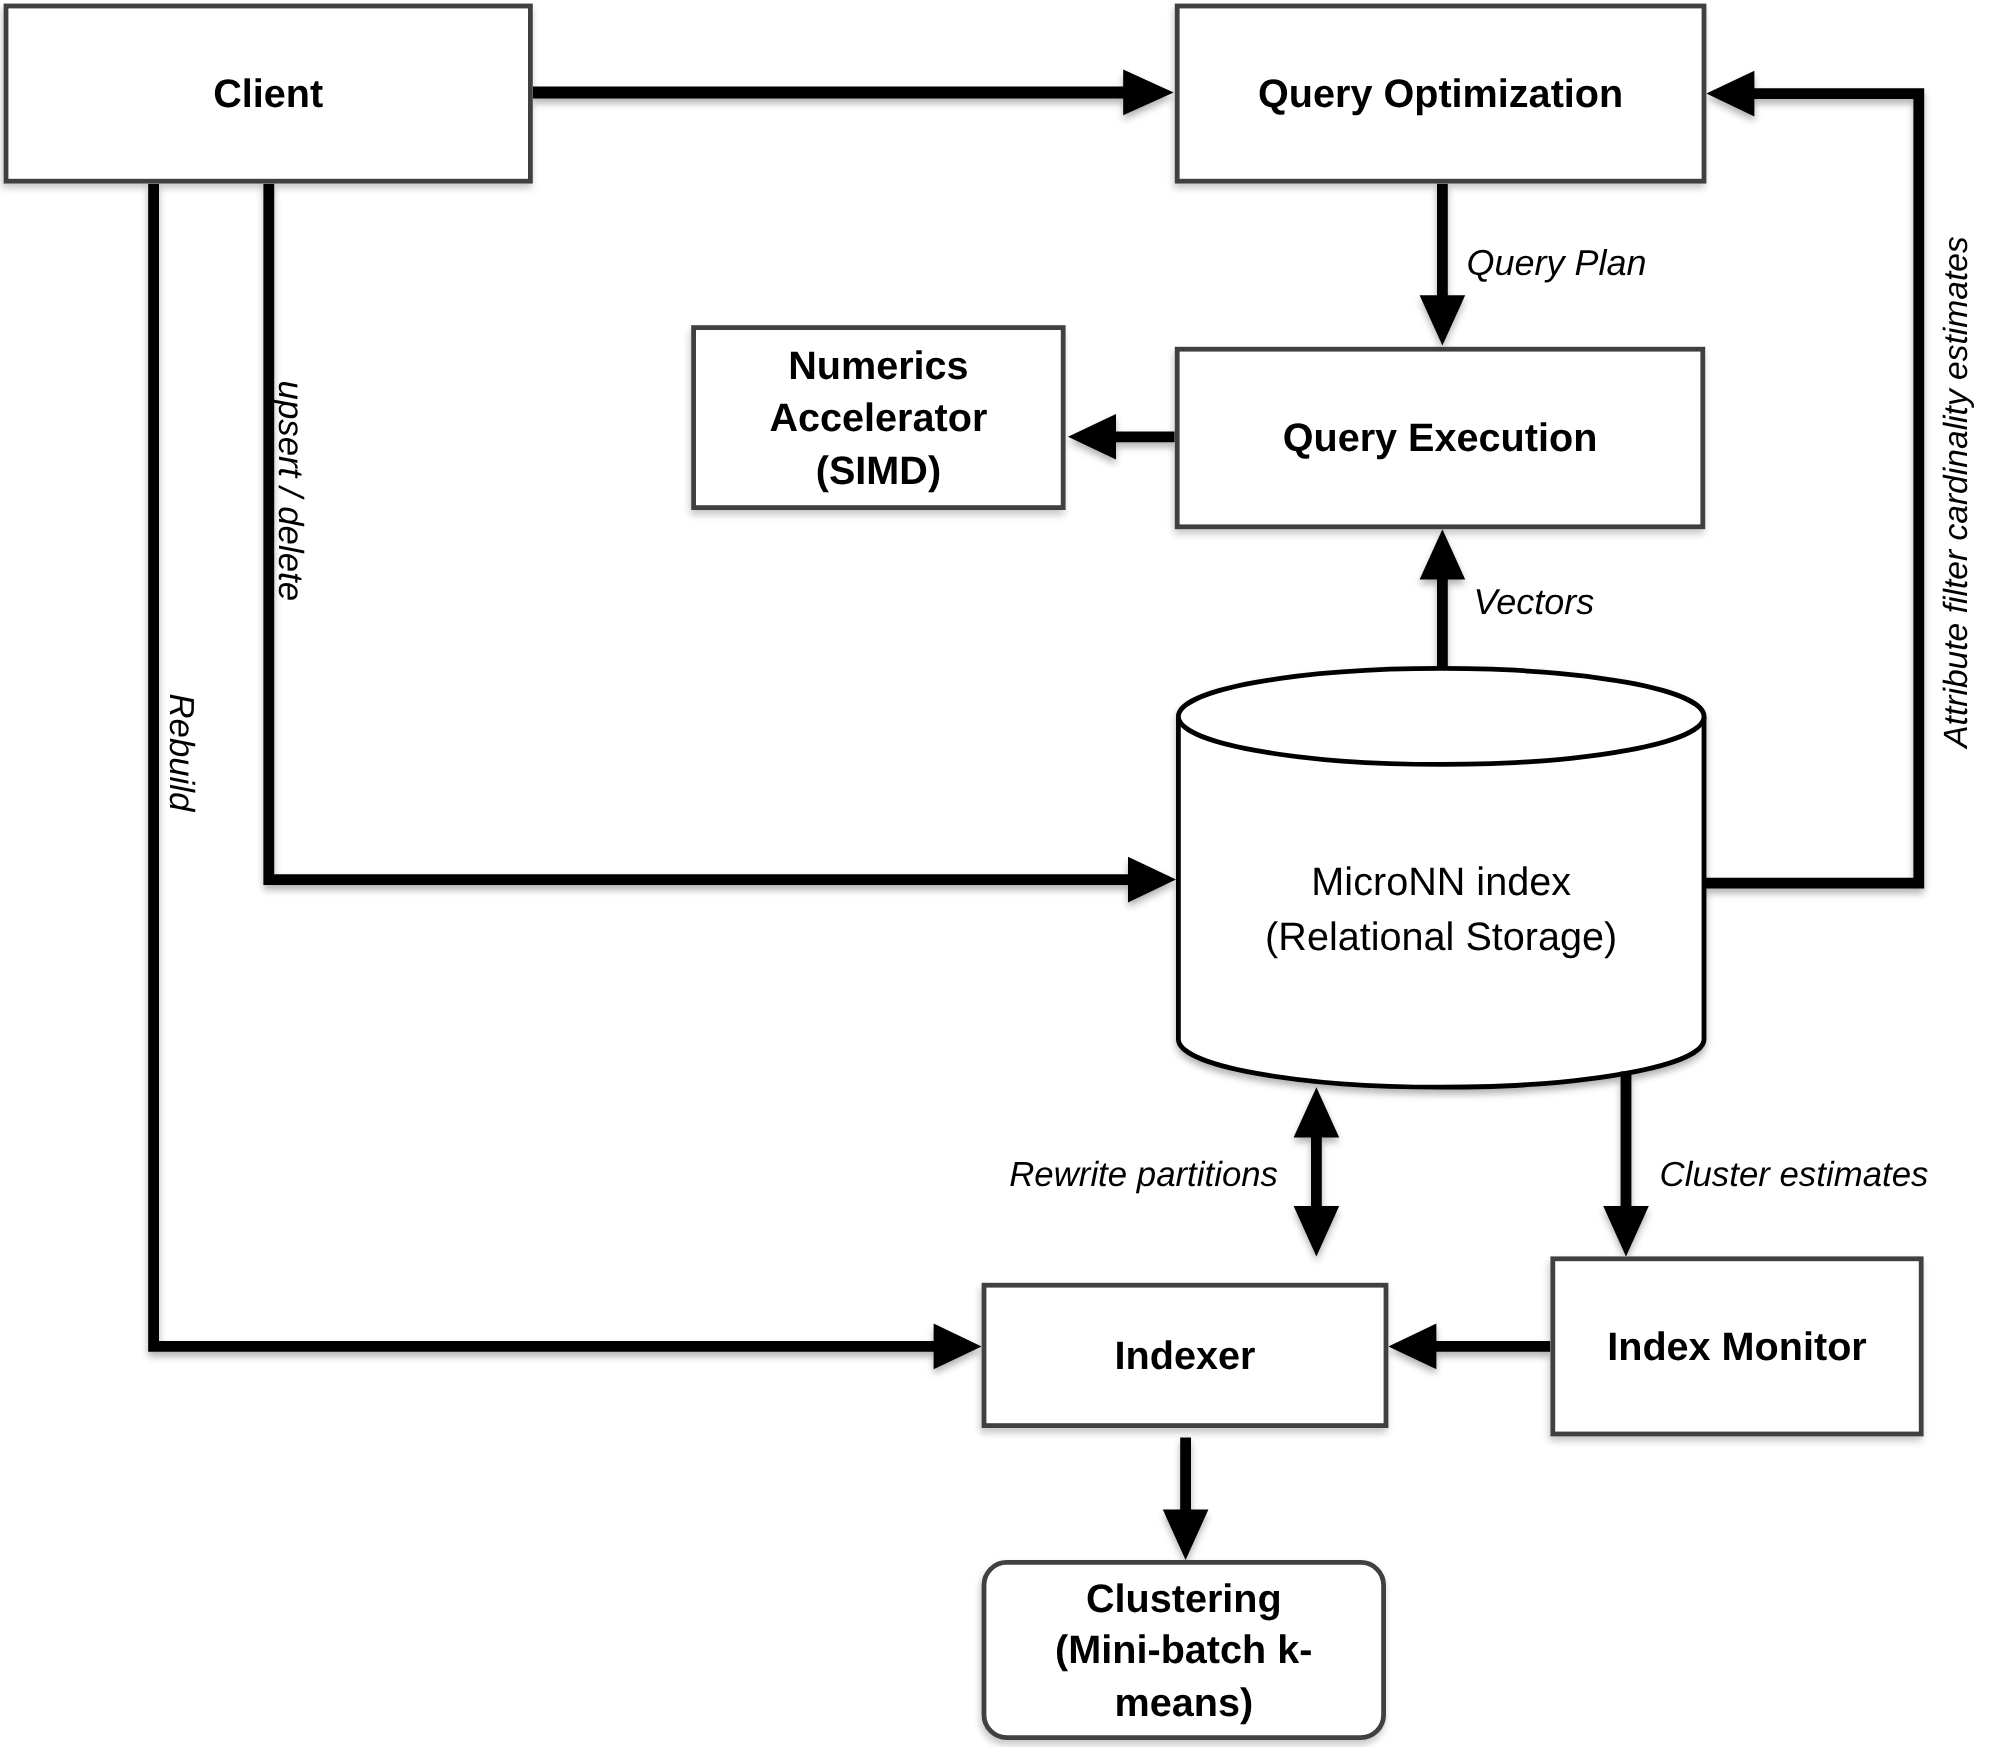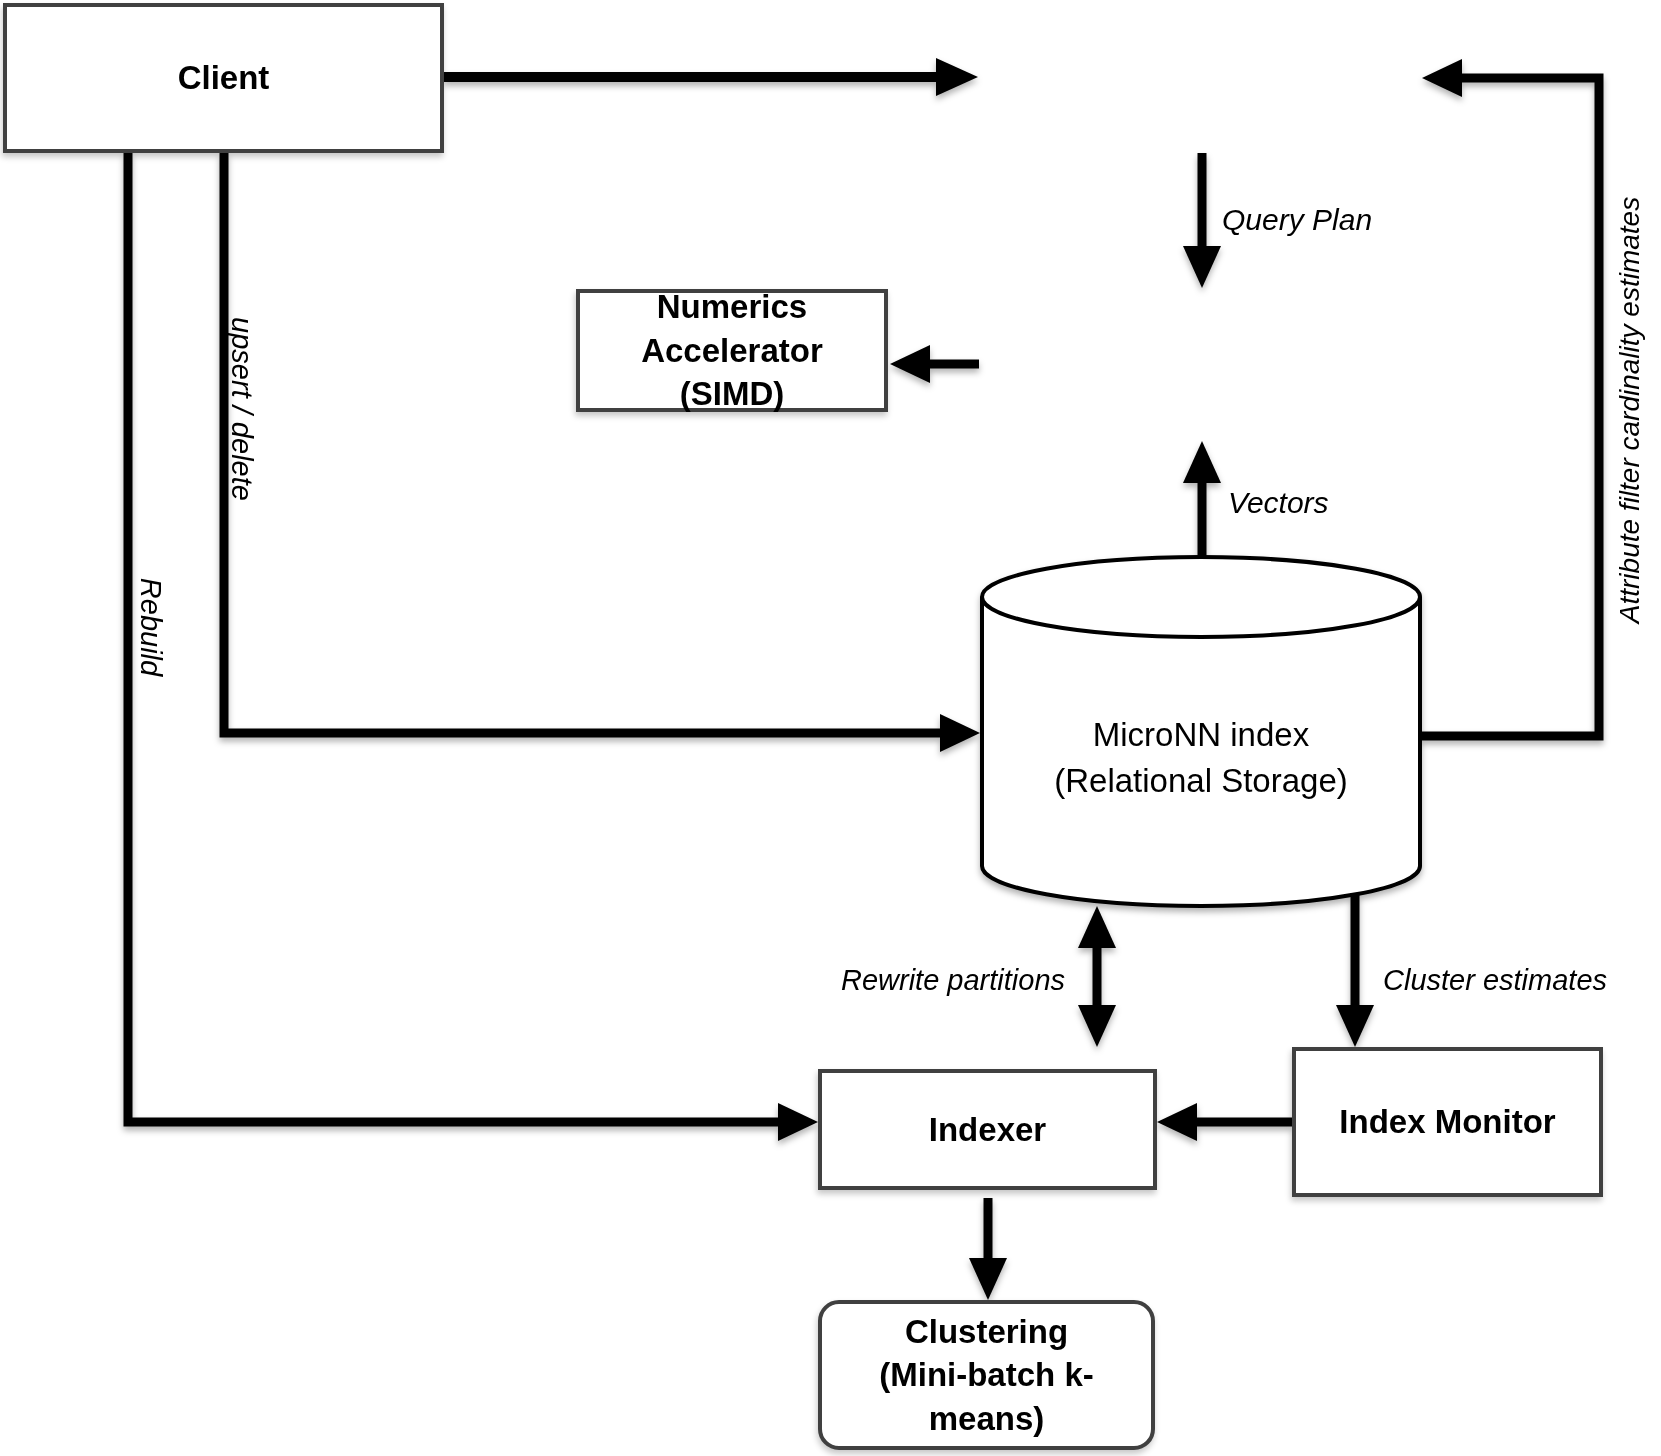--- a/index.html
+++ b/index.html
@@ -144,27 +144,33 @@
     <g>
       <line class="stroke" x1="988" y1="1198" x2="988" y2="1264" stroke-width="9"></line>
       <polygon class="head" points="988,1300 969,1258 1007,1258"></polygon>
     </g>
   </svg>
 
   <div class="node" style="left:3px; top:3px; width:441px; height:150px;">
     <span class="node-label">Client</span>
   </div>
 
-
-  <div class="node" style="left:576px; top:289px; width:312px; height:123px;">
+  <div class="node" style="left:979px; top:3px; width:443px; height:150px;">
+    <span class="node-label">Query Optimization</span>
+  </div>
+
+  <div class="node" style="left:576px; top:271px; width:312px; height:154px;">
     <span class="node-label">Numerics
 Accelerator
 (SIMD)</span>
   </div>
 
+  <div class="node" style="left:979px; top:289px; width:442px; height:152px;">
+    <span class="node-label">Query Execution</span>
+  </div>
 
   <div class="node" style="left:818px; top:1047px; width:339px; height:121px;margin-top:22px;">
     <span class="node-label">Indexer</span>
   </div>
 
   <div class="node" style="left:1292px; top:1047px; width:311px; height:150px;text-align:center;">
     <span class="node-label">Index Monitor</span>
   </div>
 
   <div class="node" style="left:818px; top:1300px; width:337px; height:150px;border-radius:21px;">

